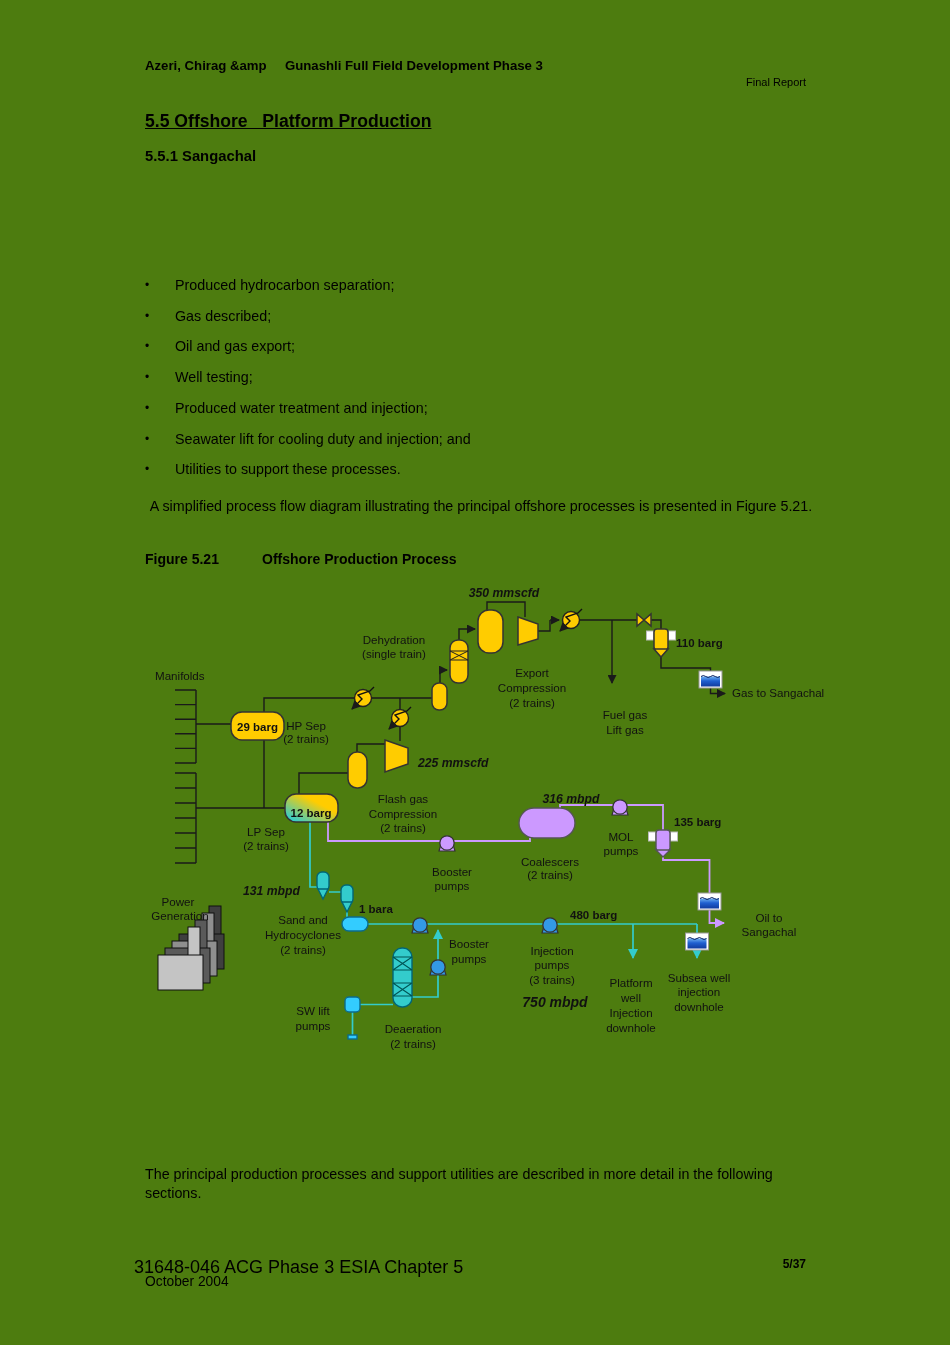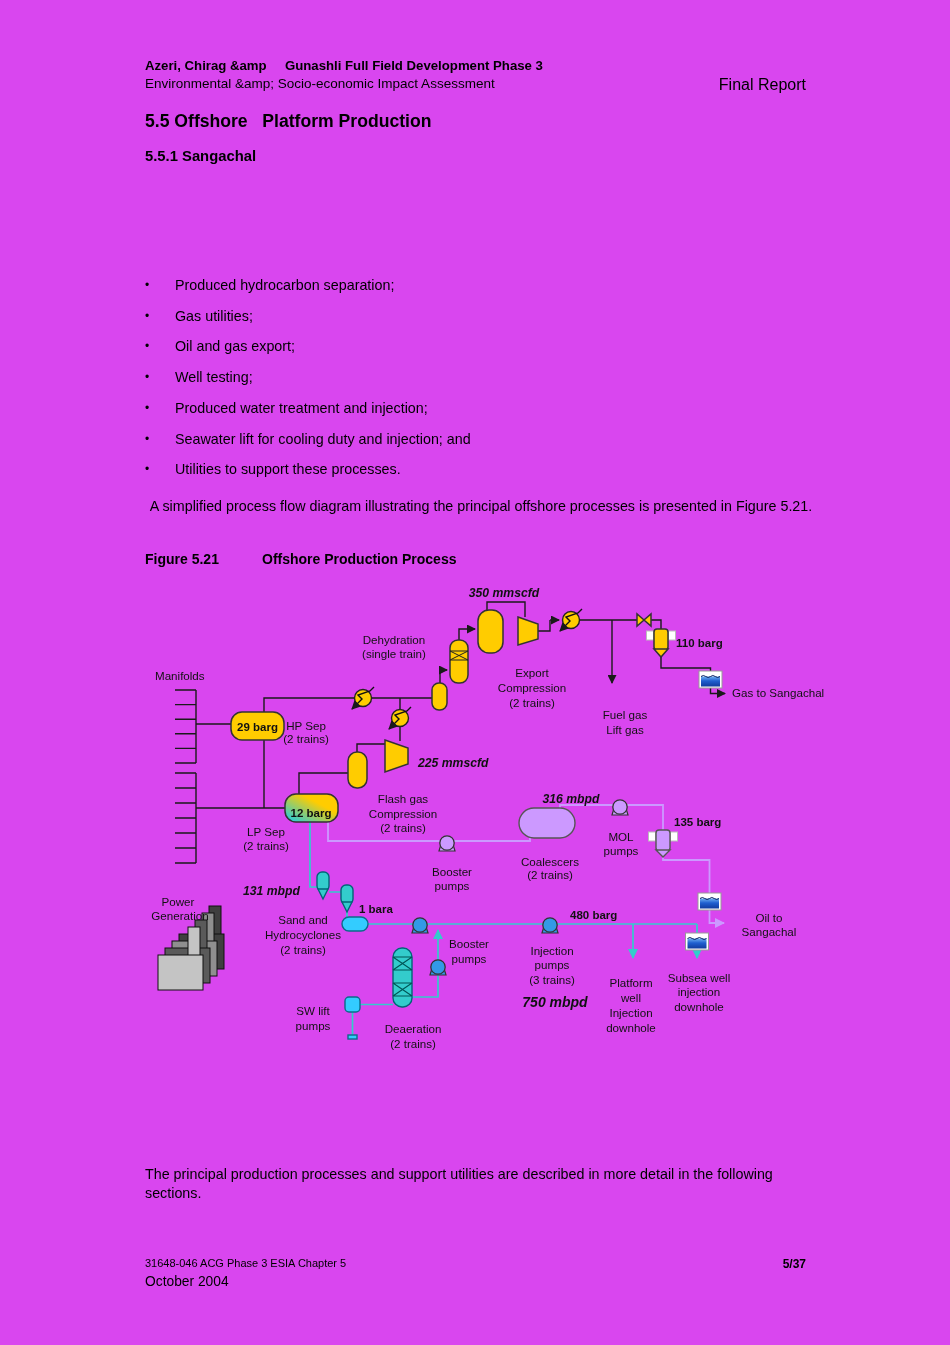--- a/index.html
+++ b/index.html
@@ -1,33 +1,33 @@
 <!DOCTYPE html>
 <html><head>
 <meta charset="utf-8">
 <style>
   html,body{margin:0;padding:0;background:#fff;}
-  .page{position:relative;width:950px;height:1345px;background:#d946ef;
+  .page{position:relative;width:950px;height:1345px;background:#4d7c0f;
         font-family:"Liberation Sans",sans-serif;color:#000;overflow:hidden;}
   .abs{position:absolute;}
   .hdr1{left:145px;top:58px;font-size:13.2px;font-weight:bold;white-space:pre;}
   .hdr2l{left:145px;top:76px;font-size:13.5px;}
-  .hdr2r{right:144px;top:76px;font-size:16px;}
-  .h1{left:145px;top:111px;font-size:17.6px;font-weight:bold;white-space:pre;}
+  .hdr2r{right:144px;top:76px;font-size:11px;}
+  .h1{left:145px;top:111px;font-size:17.6px;font-weight:bold;white-space:pre;text-decoration:underline;}
   .h2{left:145px;top:148px;font-size:14.8px;font-weight:bold;}
   .para{left:145px;width:672px;font-size:14.3px;line-height:18.7px;}
   .p1{top:190px;}
   .p2{top:497px;text-align:center;}
   .p3{top:1126px;margin-top:39px;}
   .bullets{left:145px;top:276px;width:672px;}
   .bi{display:flex;margin-bottom:12px;font-size:14.3px;line-height:18.7px;}
   .bi .dot{width:30px;flex:0 0 30px;font-size:12px;}
   .caption{left:145px;top:551px;font-size:14px;font-weight:bold;}
   .caption .fignum{display:inline-block;width:117px;}
-  .ftr1{left:145px;top:1257px;font-size:11px;text-align:center;}
+  .ftr1{left:134px;top:1257px;font-size:18px;text-align:center;}
   .ftr2{left:145px;top:1274px;font-size:13.8px;}
   .ftrr{right:144px;top:1257px;font-size:12px;font-weight:bold;}
   svg text{font-family:"Liberation Sans",sans-serif;fill:#111;}
   .lb{font-size:11.6px;}
   .vb{font-size:11.5px;font-weight:bold;}
   .fl{font-size:12.2px;font-weight:bold;font-style:italic;}
   .fl2{font-size:14px;font-weight:bold;font-style:italic;}
   .mid{text-anchor:middle;}
   .gl{stroke:#1a1a1a;stroke-width:1.4;fill:none;}
   .ol{stroke:#CC99FF;stroke-width:1.8;fill:none;}
@@ -37,35 +37,34 @@
   .tves{fill:#33CCCC;stroke:#067;stroke-width:1.4;}
   .cves{fill:#33CCFF;stroke:#0b6b8a;stroke-width:1.4;}
   .tab{fill:#fff;stroke:#bbb;stroke-width:1;}
 </style>
 </head>
 <body>
 
 <div class="page">
 
   <div class="abs hdr1">Azeri, Chirag &amp;amp     Gunashli Full Field Development Phase 3</div>
-  <div class="abs hdr2l">Environmental &amp;amp; Socio-economic Impact Assessment</div>
   <div class="abs hdr2r">Final Report</div>
 
   <div class="abs h1">5.5 Offshore   Platform Production</div>
   <div class="abs h2">5.5.1 Sangachal</div>
 
 
   <div class="abs bullets">
     <div class="bi">
         <span class="dot">•</span>
         <span>Produced hydrocarbon separation;</span>
       </div>
     <div class="bi">
         <span class="dot">•</span>
-        <span>Gas utilities;</span>
+        <span>Gas described;</span>
       </div>
     <div class="bi">
         <span class="dot">•</span>
         <span>Oil and gas export;</span>
       </div>
     <div class="bi">
         <span class="dot">•</span>
         <span>Well testing;</span>
       </div>
     <div class="bi">

